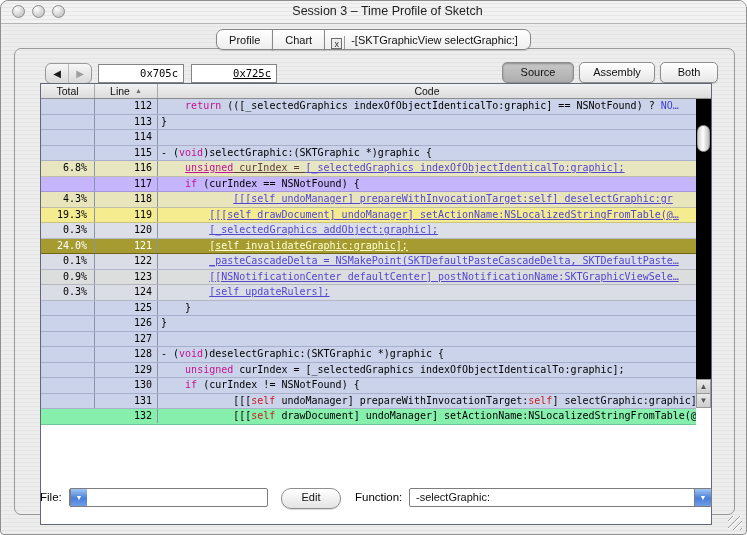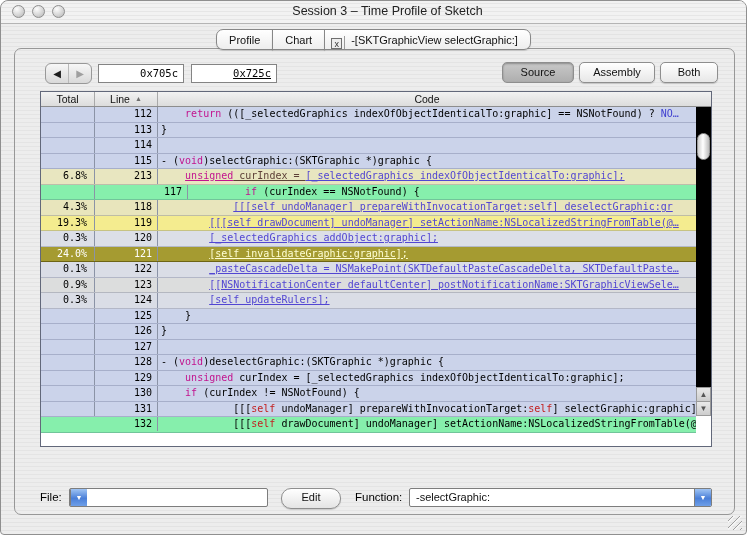--- a/index.html
+++ b/index.html
@@ -36,21 +36,21 @@
   .addr{position:absolute;top:15px;height:19px;width:86px;background:#ffffff;border:1px solid #848484;
     box-sizing:border-box;font-family:"DejaVu Sans Mono",monospace;font-size:10.5px;color:#000;
     text-align:right;line-height:17px;padding-right:5px;}
   .addr1{left:83px;} .addr2{left:176px;text-decoration:underline;}
   .viewbtn{position:absolute;top:13px;height:21px;border:1px solid #8e8e8e;border-radius:5px;box-sizing:border-box;
     background:linear-gradient(#ffffff,#e7e7e7);font-size:11px;color:#111;text-align:center;line-height:19px;
     box-shadow:0 1px 1px rgba(0,0,0,.18);}
   .viewbtn.active{background:linear-gradient(#c8c8c8,#aeaeae);box-shadow:inset 0 1px 2px rgba(0,0,0,.3);}
   .btn-source{left:487px;width:72px;} .btn-assembly{left:564px;width:76px;} .btn-both{left:645px;width:58px;}
   
-  .table{position:absolute;left:25px;top:42px;width:672px;height:356px;box-sizing:border-box;
+  .table{position:absolute;left:25px;top:34px;width:672px;height:442px;box-sizing:border-box;
     border:1px solid #62687a;background:#ffffff;overflow:hidden;}
   .thead{height:15px;display:flex;background:linear-gradient(#f2f2f2,#dcdcdc);border-bottom:1px solid #8d8d8d;
     font-size:10.5px;color:#111;box-sizing:border-box;}
   .th{line-height:14px;text-align:center;box-sizing:border-box;}
   .th-total{width:54px;border-right:1px solid #a9a9a9;}
   .th-line{width:63px;border-right:1px solid #a9a9a9;display:flex;align-items:center;justify-content:center;gap:5px;}
   .sorticon{font-size:7px;color:#6e6e6e;line-height:14px;}
   .th-code{flex:1;}
   .th-sb{width:15px;}
   .tbody{position:relative;height:340px;}
@@ -163,24 +163,24 @@
               <div class="cell cell-line">114</div>
               <div class="cell cell-code"></div>
             </div>
             <div class="row" style="background: rgb(203, 211, 234);">
               <div class="cell cell-total"></div>
               <div class="cell cell-line">115</div>
               <div class="cell cell-code"><span>- (</span><span class="c-k">void</span><span>)selectGraphic:(SKTGraphic *)graphic {</span></div>
             </div>
             <div class="row" style="background: rgb(232, 230, 192);">
               <div class="cell cell-total">6.8%</div>
-              <div class="cell cell-line">213</div>
+              <div class="cell cell-line">116</div>
               <div class="cell cell-code"><span>    </span><span class="c-k u">unsigned</span><span class="c-m u"> curIndex = </span><span class="c-l u">[_selectedGraphics indexOfObjectIdenticalTo:graphic];</span></div>
             </div>
-            <div class="row" style="background: #86efac; gap: 30px;">
+            <div class="row" style="background: #c4b5fd;">
               <div class="cell cell-total"></div>
               <div class="cell cell-line">117</div>
               <div class="cell cell-code"><span>    </span><span class="c-k">if</span><span> (curIndex == NSNotFound) {</span></div>
             </div>
             <div class="row" style="background: rgb(232, 229, 188);">
               <div class="cell cell-total">4.3%</div>
               <div class="cell cell-line">118</div>
               <div class="cell cell-code"><span>            </span><span class="c-l u">[[[self undoManager] prepareWithInvocationTarget:self] deselectGraphic:gr</span></div>
             </div>
             <div class="row" style="background: rgb(244, 236, 143);">

